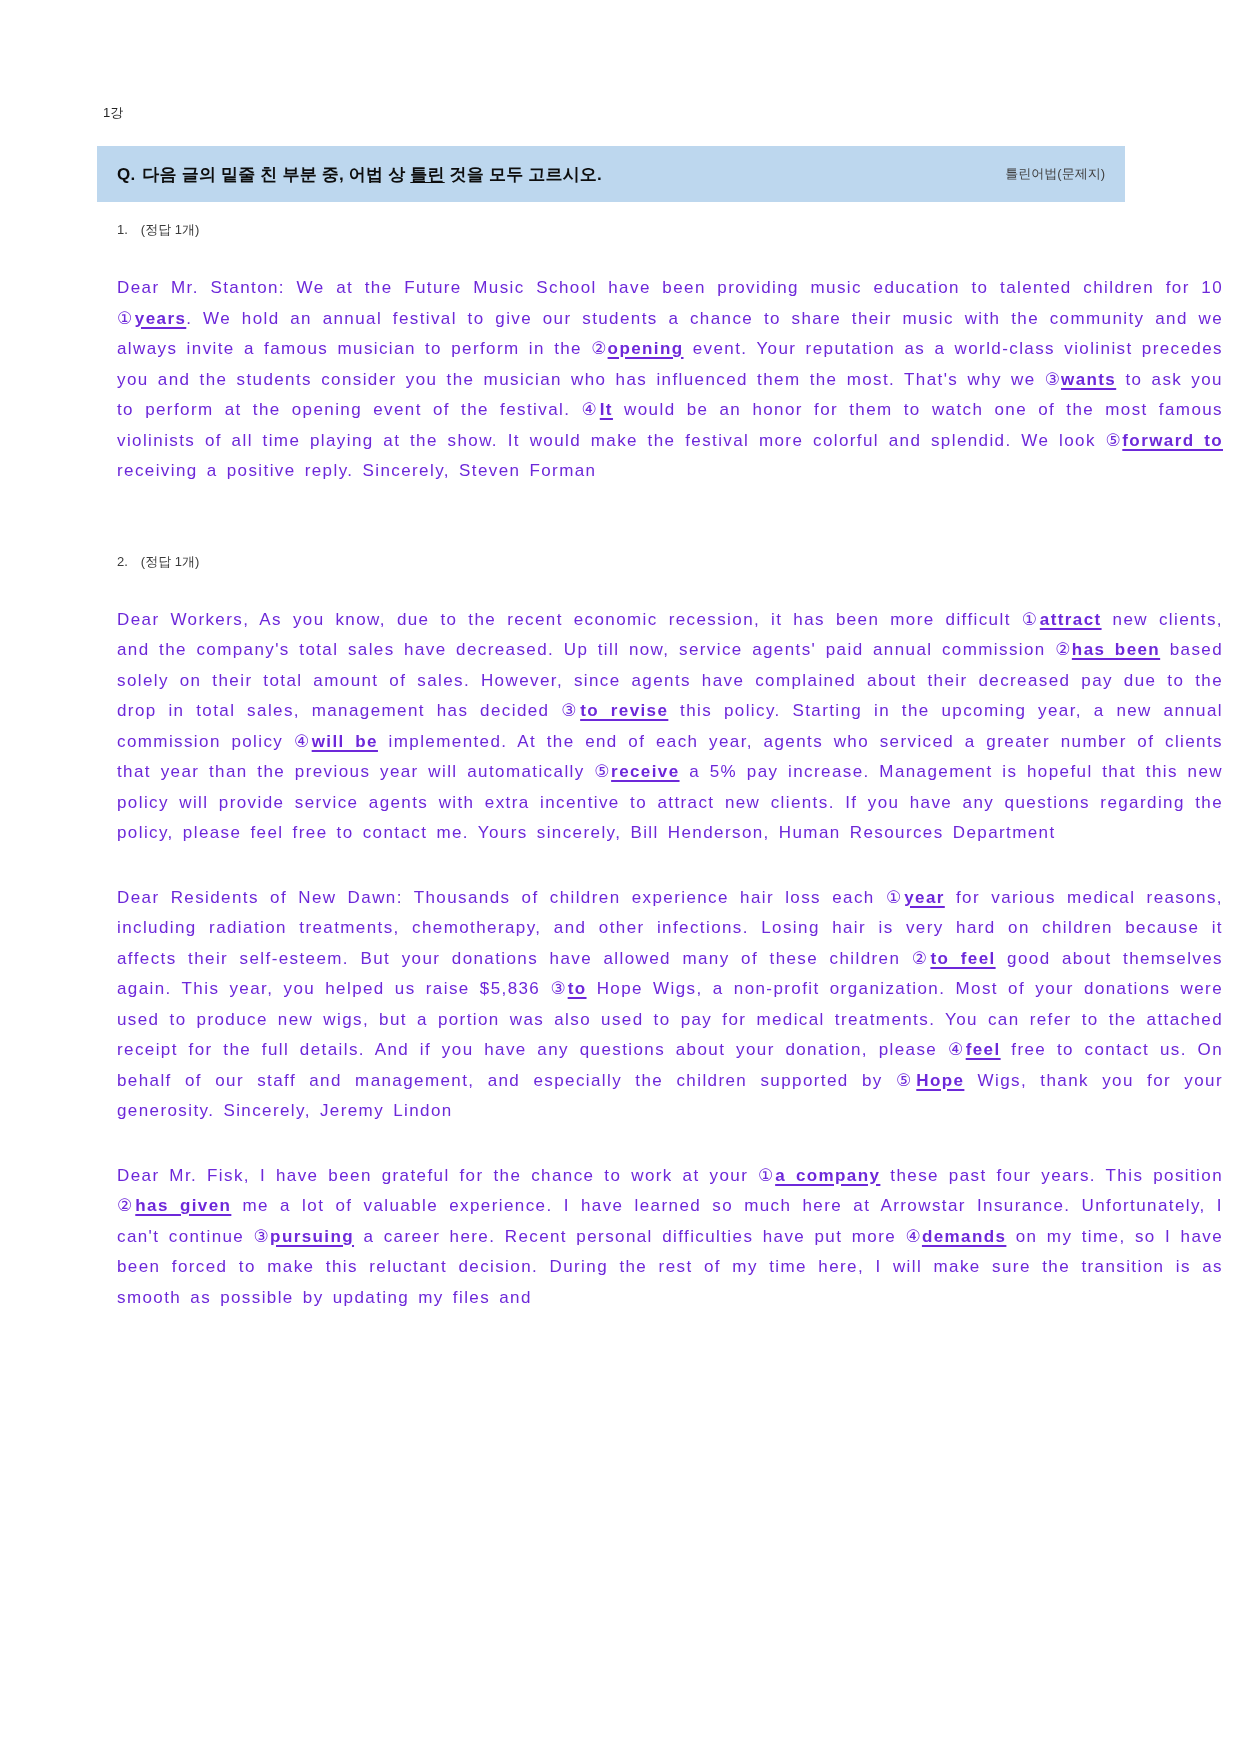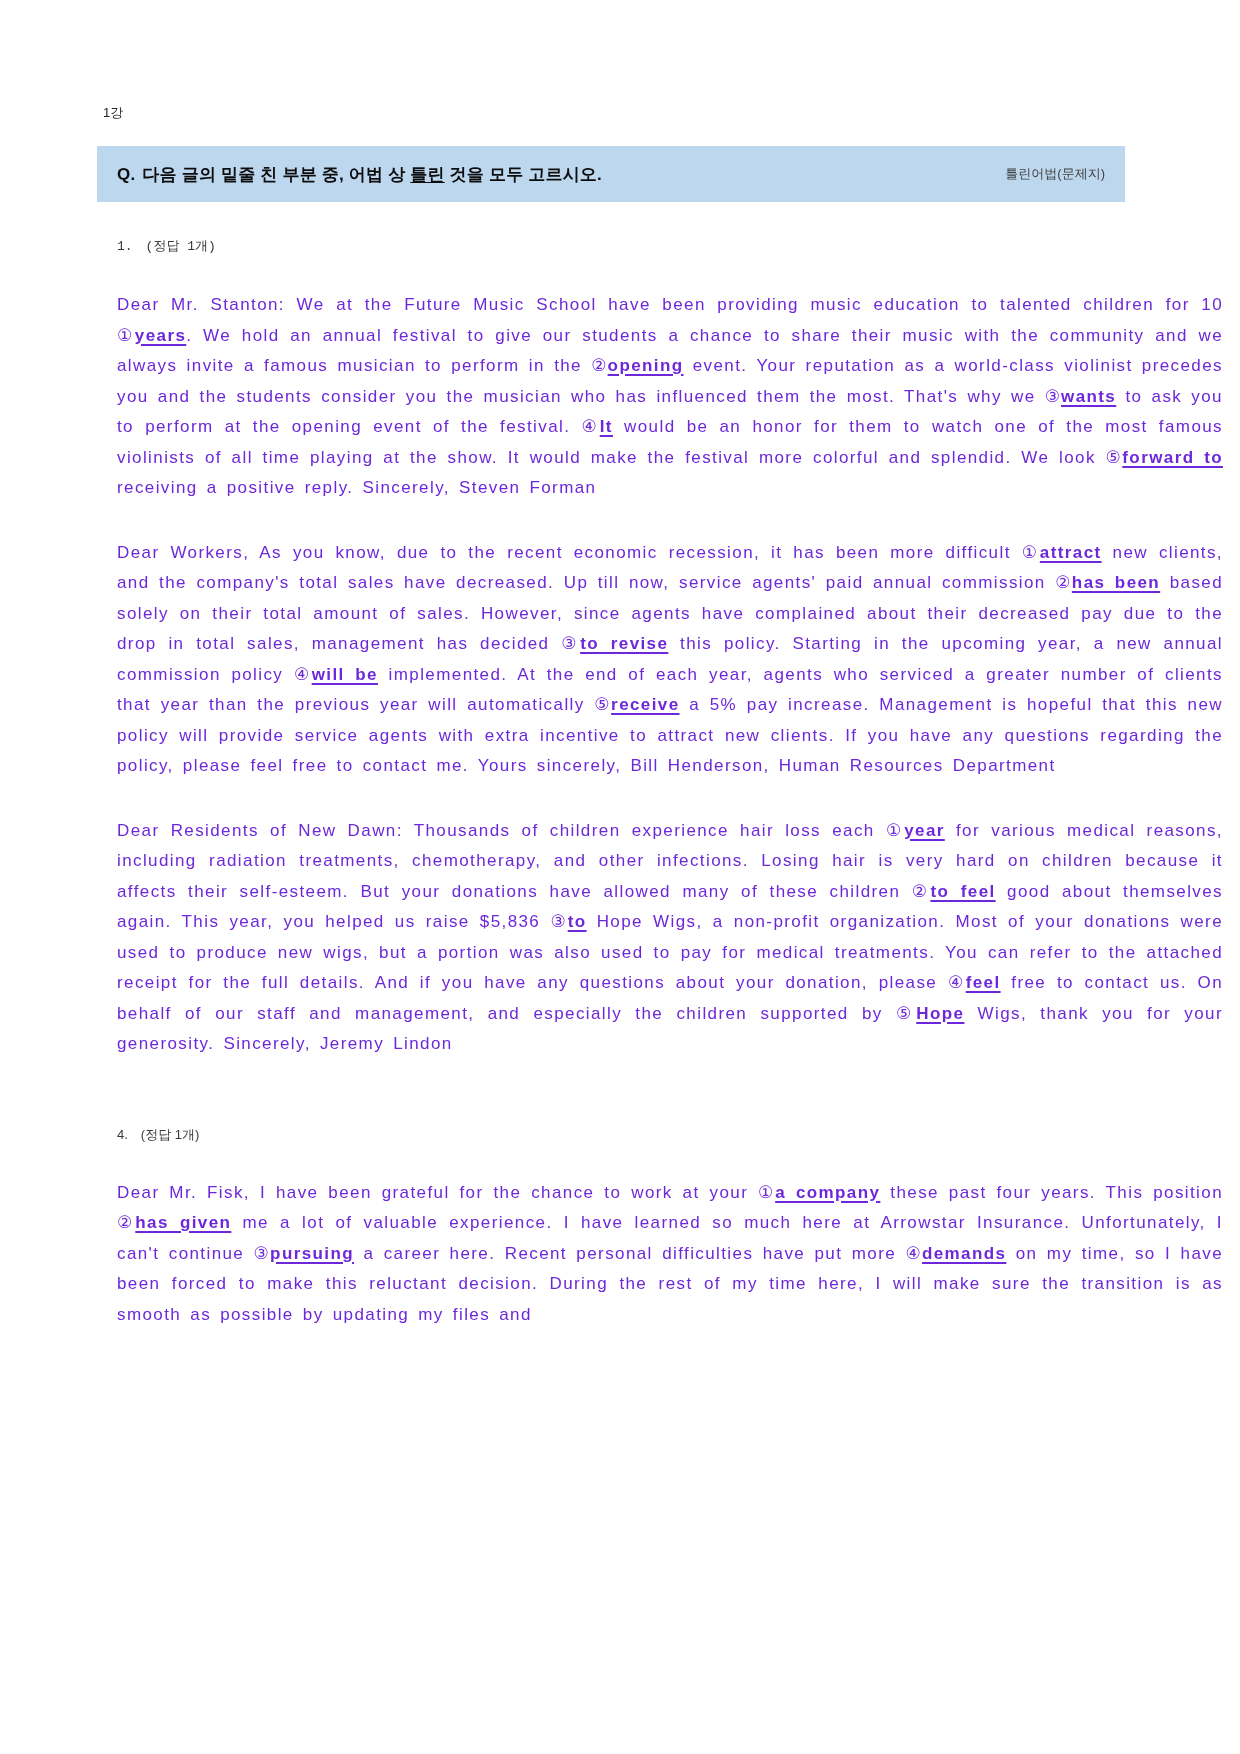--- a/index.html
+++ b/index.html
@@ -46,21 +46,21 @@
   .content {
     margin-left: 117px;
     width: 1106px;
   }
   .q-label {
     margin-top: 66px;
     font-size: 13px;
     line-height: 18px;
     color: #3a3a3a;
   }
-  .question:first-child .q-label { margin-top: 36px; font-family: Liberation Mono, monospace; }
+  .question:first-child .q-label { margin-top: 19px; }
   .q-note { margin-left: 13px; }
   .q-para {
     margin: 34px 0 0 0;
     font-size: 17px;
     line-height: 30.5px;
     text-align: justify;
     letter-spacing: 1.4px;
     word-spacing: 3px;
     color: #6d28d9;
   }
@@ -84,26 +84,26 @@
 
 <div class="content" id="questions">
   <section class="question">
     <div class="q-label">
       <span class="q-num">1.</span><span class="q-note">(정답 1개)</span>
     </div>
     <p class="q-para">Dear Mr. Stanton: We at the Future Music School have been providing music education to talented children for 10 <span><span class="marker">①</span><span class="bu">years</span></span>. We hold an annual festival to give our students a chance to share their music with the community and we always invite a famous musician to perform in the <span><span class="marker">②</span><span class="bu">opening</span></span> event. Your reputation as a world-class violinist precedes you and the students consider you the musician who has influenced them the most. That's why we <span><span class="marker">③</span><span class="bu">wants</span></span> to ask you to perform at the opening event of the festival. <span><span class="marker">④</span><span class="bu">It</span></span> would be an honor for them to watch one of the most famous violinists of all time playing at the show. It would make the festival more colorful and splendid. We look <span><span class="marker">⑤</span><span class="bu">forward to</span></span> receiving a positive reply. Sincerely, Steven Forman</p>
   </section>
 
   <section class="question">
+    <div class="q-label">
+      <span class="q-num">2.</span><span class="q-note">(정답 1개)</span>
+    </div>
     <p class="q-para">Dear Workers, As you know, due to the recent economic recession, it has been more difficult <span><span class="marker">①</span><span class="bu">attract</span></span> new clients, and the company's total sales have decreased. Up till now, service agents' paid annual commission <span><span class="marker">②</span><span class="bu">has been</span></span> based solely on their total amount of sales. However, since agents have complained about their decreased pay due to the drop in total sales, management has decided <span><span class="marker">③</span><span class="bu">to revise</span></span> this policy. Starting in the upcoming year, a new annual commission policy <span><span class="marker">④</span><span class="bu">will be</span></span> implemented. At the end of each year, agents who serviced a greater number of clients that year than the previous year will automatically <span><span class="marker">⑤</span><span class="bu">receive</span></span> a 5% pay increase. Management is hopeful that this new policy will provide service agents with extra incentive to attract new clients. If you have any questions regarding the policy, please feel free to contact me. Yours sincerely, Bill Henderson, Human Resources Department</p>
   </section>
 
   <section class="question">
     <p class="q-para">Dear Residents of New Dawn: Thousands of children experience hair loss each <span><span class="marker">①</span><span class="bu">year</span></span> for various medical reasons, including radiation treatments, chemotherapy, and other infections. Losing hair is very hard on children because it affects their self-esteem. But your donations have allowed many of these children <span><span class="marker">②</span><span class="bu">to feel</span></span> good about themselves again. This year, you helped us raise $5,836 <span><span class="marker">③</span><span class="bu">to</span></span> Hope Wigs, a non-profit organization. Most of your donations were used to produce new wigs, but a portion was also used to pay for medical treatments. You can refer to the attached receipt for the full details. And if you have any questions about your donation, please <span><span class="marker">④</span><span class="bu">feel</span></span> free to contact us. On behalf of our staff and management, and especially the children supported by <span><span class="marker">⑤</span><span class="bu">Hope</span></span> Wigs, thank you for your generosity. Sincerely, Jeremy Lindon</p>
   </section>
 
   <section class="question">
-    <div class="q-label">
-      <span class="q-num">4.</span><span class="q-note">(정답 1개)</span>
-    </div>
     <p class="q-para">Dear Mr. Fisk, I have been grateful for the chance to work at your <span><span class="marker">①</span><span class="bu">a company</span></span> these past four years. This position <span><span class="marker">②</span><span class="bu">has given</span></span> me a lot of valuable experience. I have learned so much here at Arrowstar Insurance. Unfortunately, I can't continue <span><span class="marker">③</span><span class="bu">pursuing</span></span> a career here. Recent personal difficulties have put more <span><span class="marker">④</span><span class="bu">demands</span></span> on my time, so I have been forced to make this reluctant decision. During the rest of my time here, I will make sure the transition is as smooth as possible by updating my files and</p>
   </section>
 </div>
 
 </body></html>

